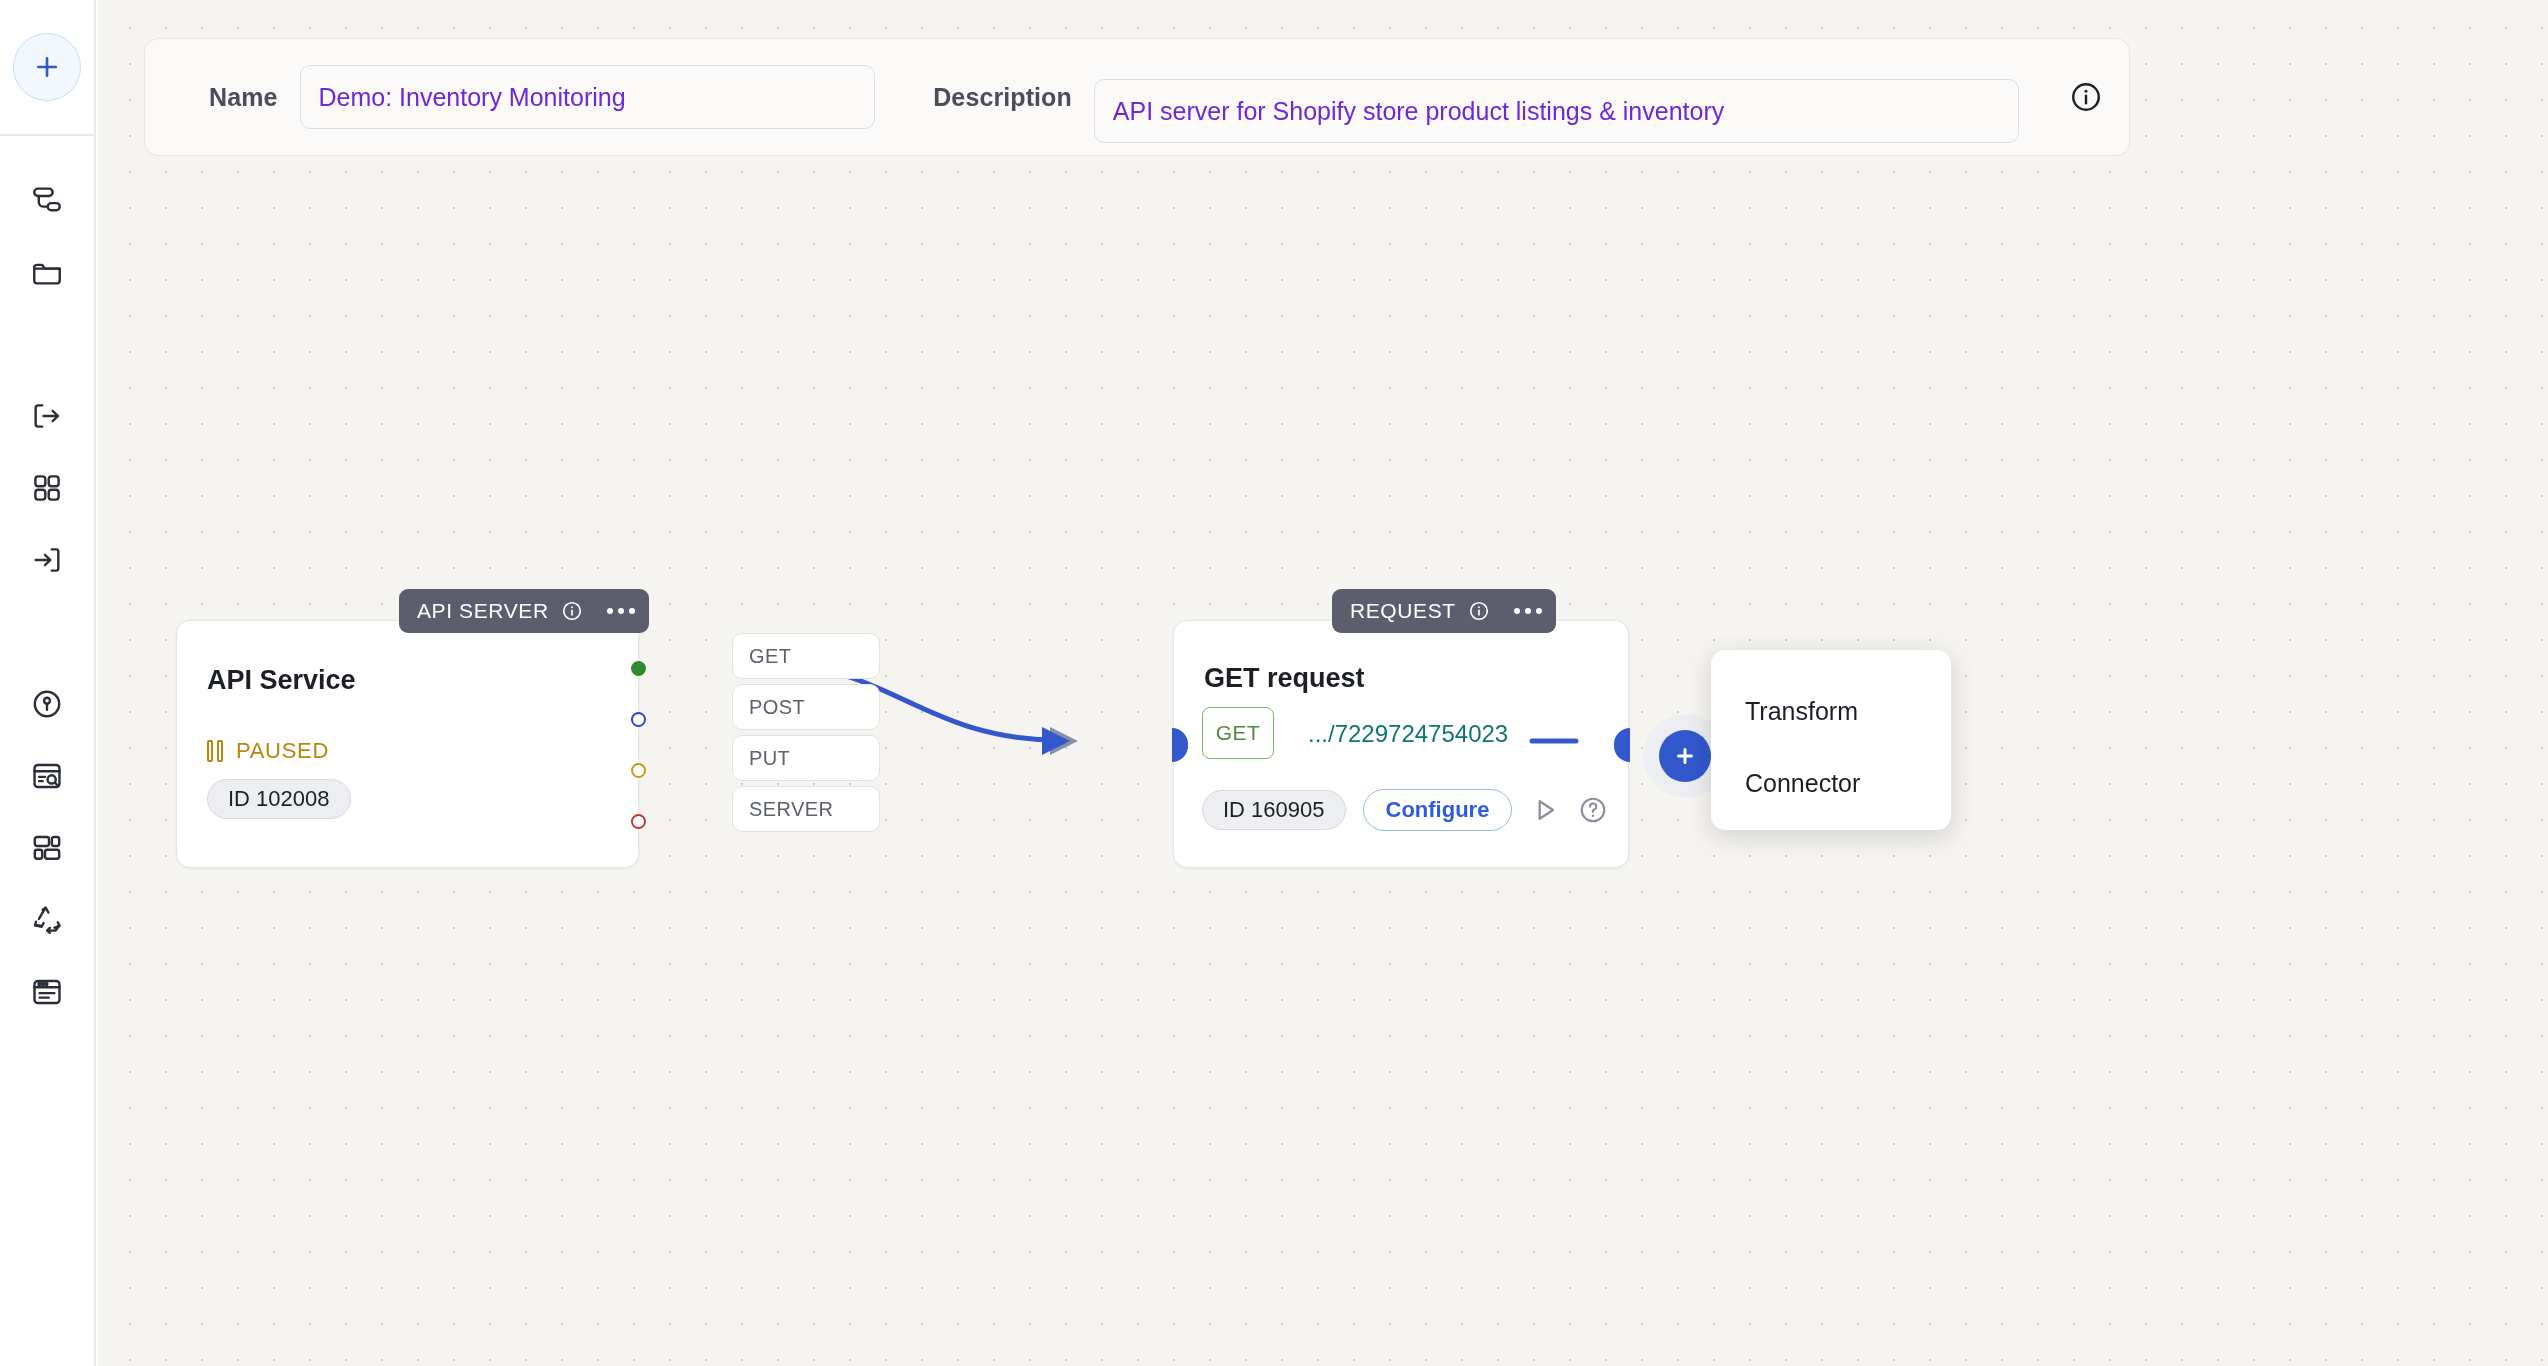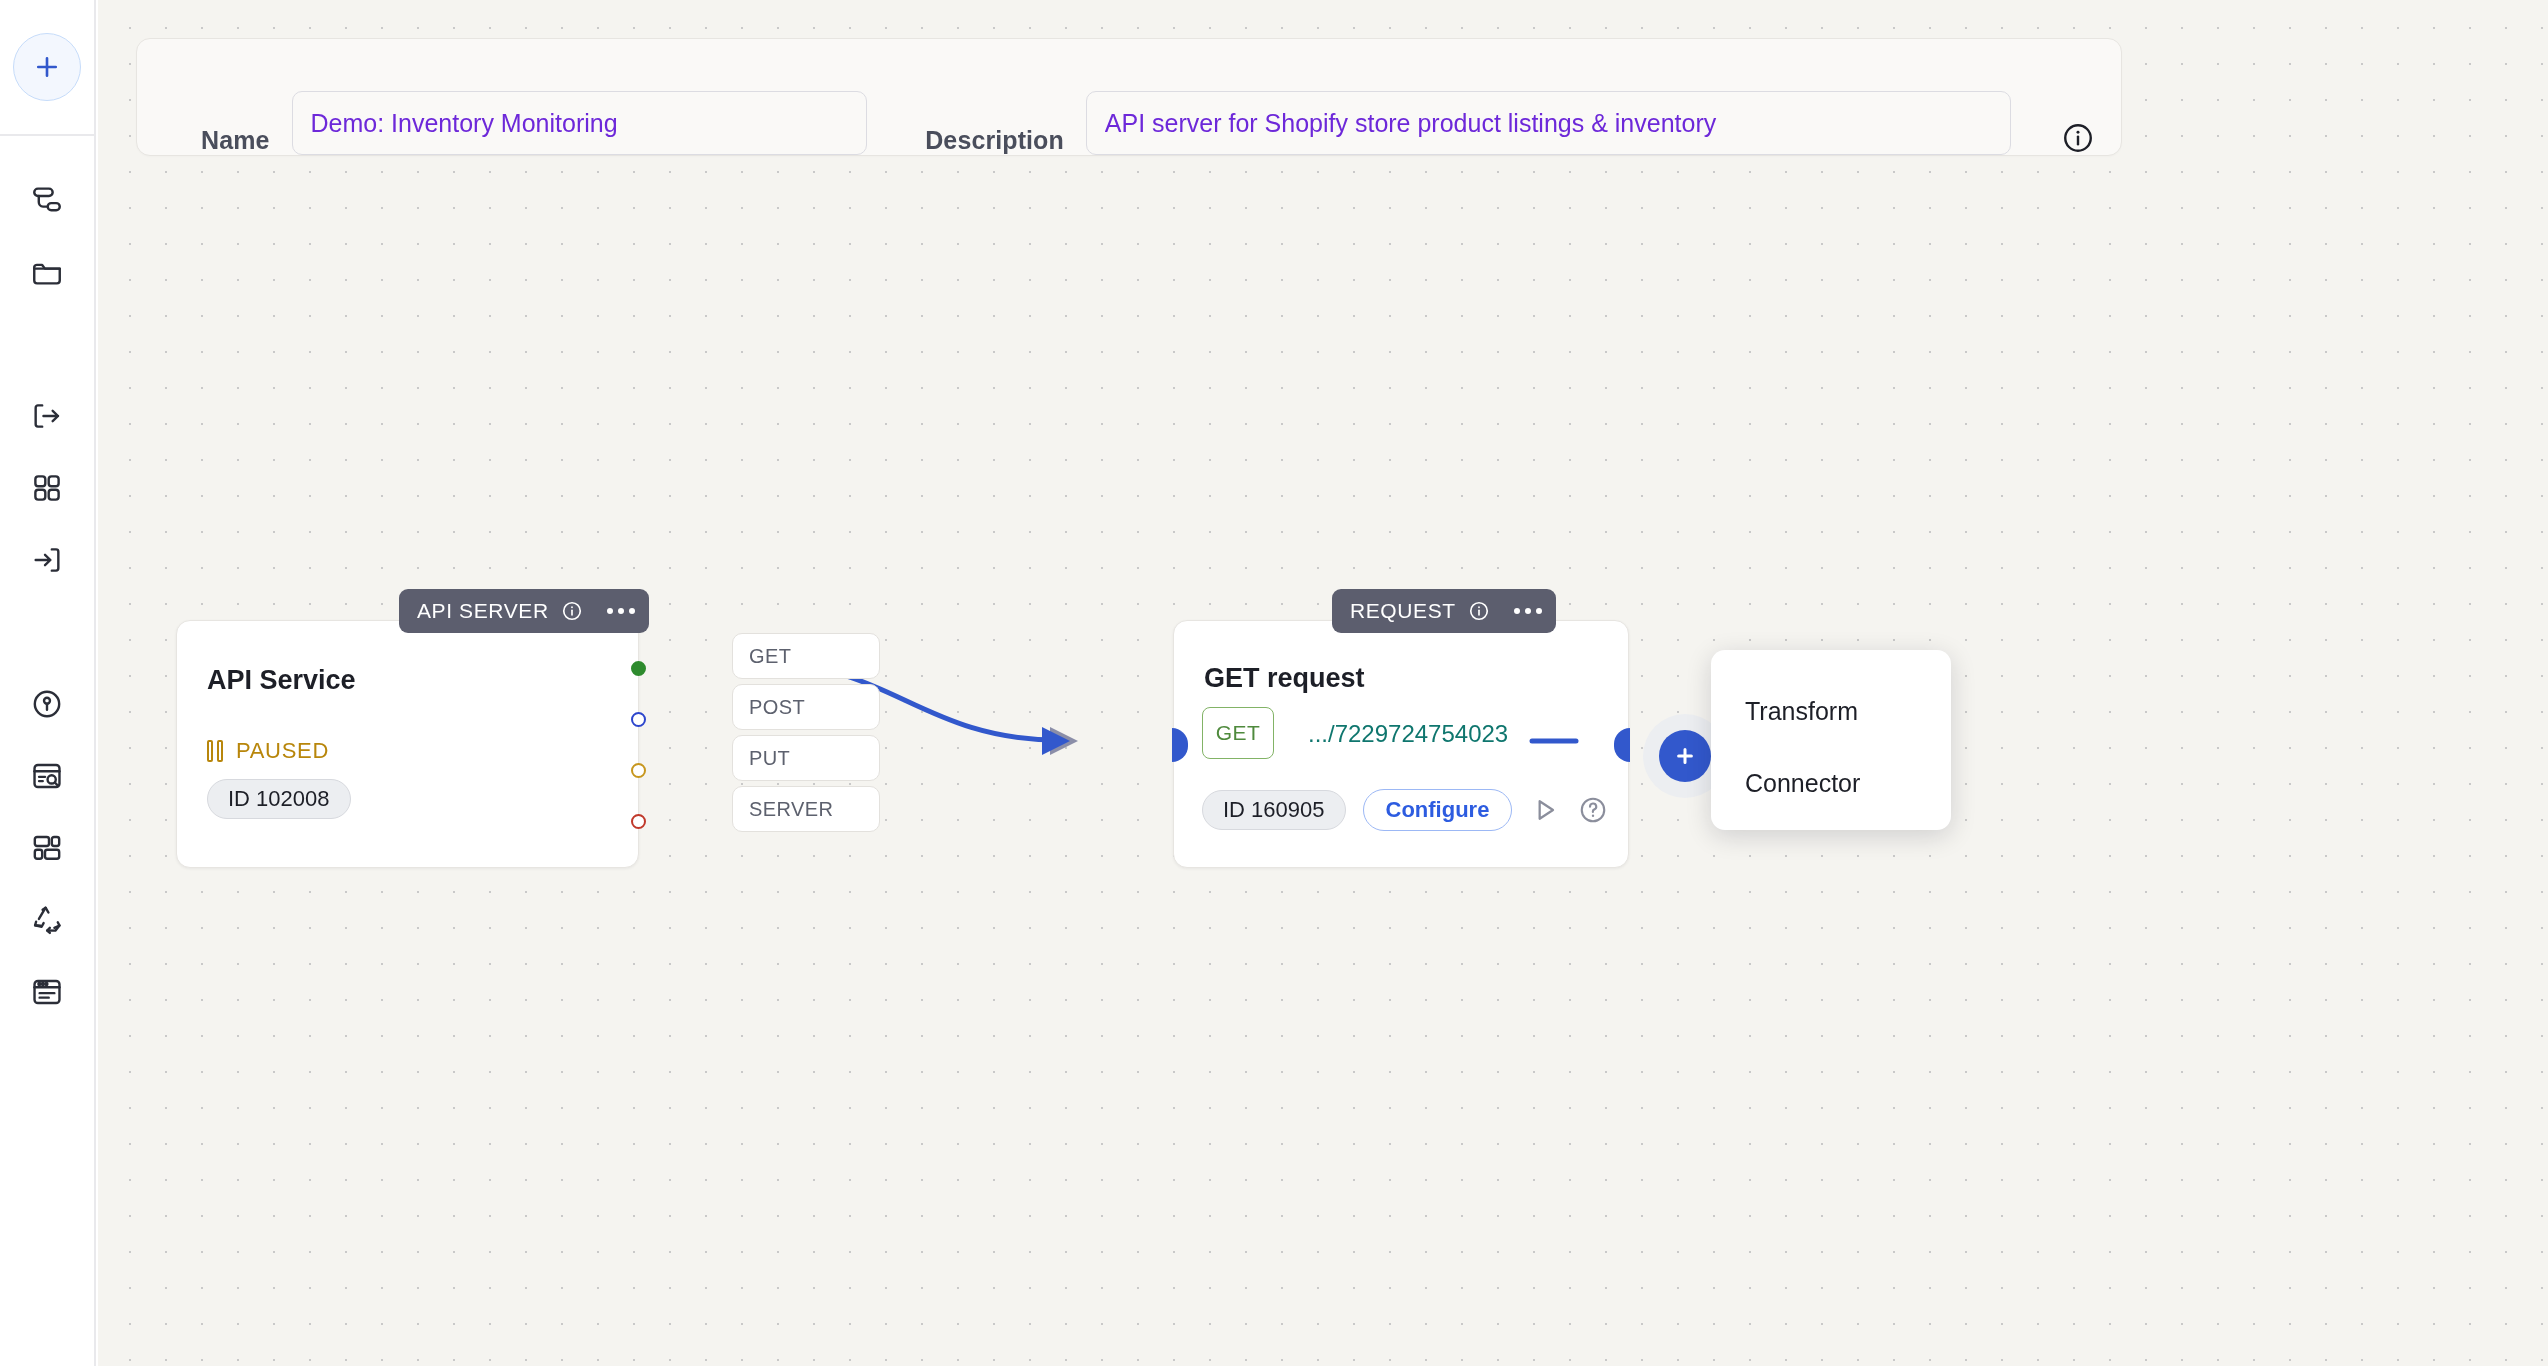--- a/index.html
+++ b/index.html
@@ -44,26 +44,26 @@
     width: 2450px; height: 1366px;
     background-color: #f5f4f0;
     background-image: radial-gradient(#c9c9c9 1.1px, transparent 1.2px);
     background-size: 36px 36px;
     background-position: 14px 10px;
     overflow: hidden;
   }
 
   
   #header-panel {
-    position: absolute; left: 38px; top: 38px;
+    position: absolute; left: 46px; top: 38px;
     width: 1986px; height: 118px;
     background: #faf9f7;
     border: 1.5px solid #e7e5e1;
     border-radius: 14px;
-    display: flex; align-items: flex-end;
+    display: flex; align-items: center;
     padding: 0 26px;
     box-shadow: 0 1px 2px rgba(0,0,0,0.02);
   }
   .field-label {
     font-size: 25px; font-weight: 700; color: #4a4e5c;
     letter-spacing: 0.1px; white-space: nowrap;
   }
   .field-input {
     height: 64px; border: 1.6px solid #dcdce2; border-radius: 10px;
     background: #faf9f7; padding: 0 18px;

